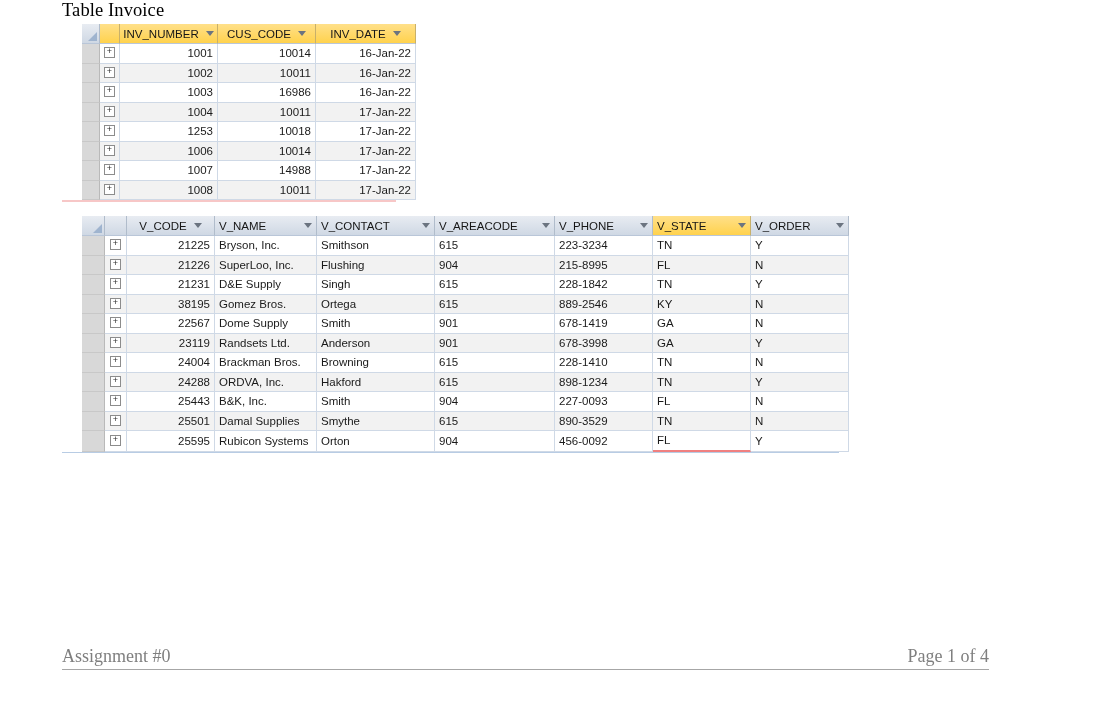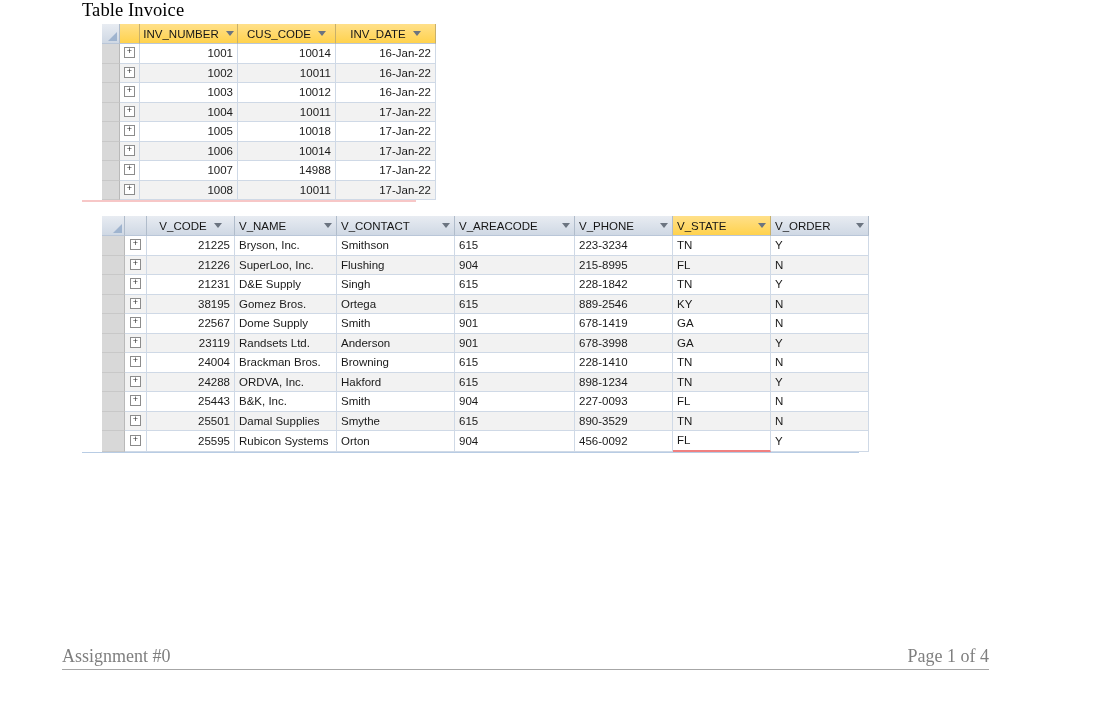--- a/index.html
+++ b/index.html
@@ -155,21 +155,21 @@
   td.redline { border-bottom: 2px solid #f08080 !important; }
   tr.lastrow td { border-bottom: 1px solid #cfd9e6; }
 
   .tbl-bottom-rule {
     height: 2px;
     background: #f7c7c7;
   }
   .tbl-bottom-rule.blue { background: #b8cce4; height: 1px; }
 
   
-  .block { position: absolute; margin-left: 20px; }
+  .block { position: absolute; }
 
   
   .footer {
     position: absolute;
     left: 62px;
     top: 646px;
     width: 927px;
     border-bottom: 1px solid #a6a6a6;
     display: flex;
     justify-content: space-between;
@@ -235,34 +235,34 @@
             <td class="sel"></td>
             <td class="exp"><span class="plusbox">+</span></td>
             <td class="num">1002</td>
             <td class="num">10011</td>
             <td class="num">16-Jan-22</td>
           </tr>
           <tr>
             <td class="sel"></td>
             <td class="exp"><span class="plusbox">+</span></td>
             <td class="num">1003</td>
-            <td class="num">10012</td>
+            <td class="num">16986</td>
             <td class="num">16-Jan-22</td>
           </tr>
           <tr class="alt">
             <td class="sel"></td>
             <td class="exp"><span class="plusbox">+</span></td>
             <td class="num">1004</td>
             <td class="num">10011</td>
             <td class="num">17-Jan-22</td>
           </tr>
           <tr>
             <td class="sel"></td>
             <td class="exp"><span class="plusbox">+</span></td>
-            <td class="num">1005</td>
+            <td class="num">1253</td>
             <td class="num">10018</td>
             <td class="num">17-Jan-22</td>
           </tr>
           <tr class="alt">
             <td class="sel"></td>
             <td class="exp"><span class="plusbox">+</span></td>
             <td class="num">1006</td>
             <td class="num">10014</td>
             <td class="num">17-Jan-22</td>
           </tr>

